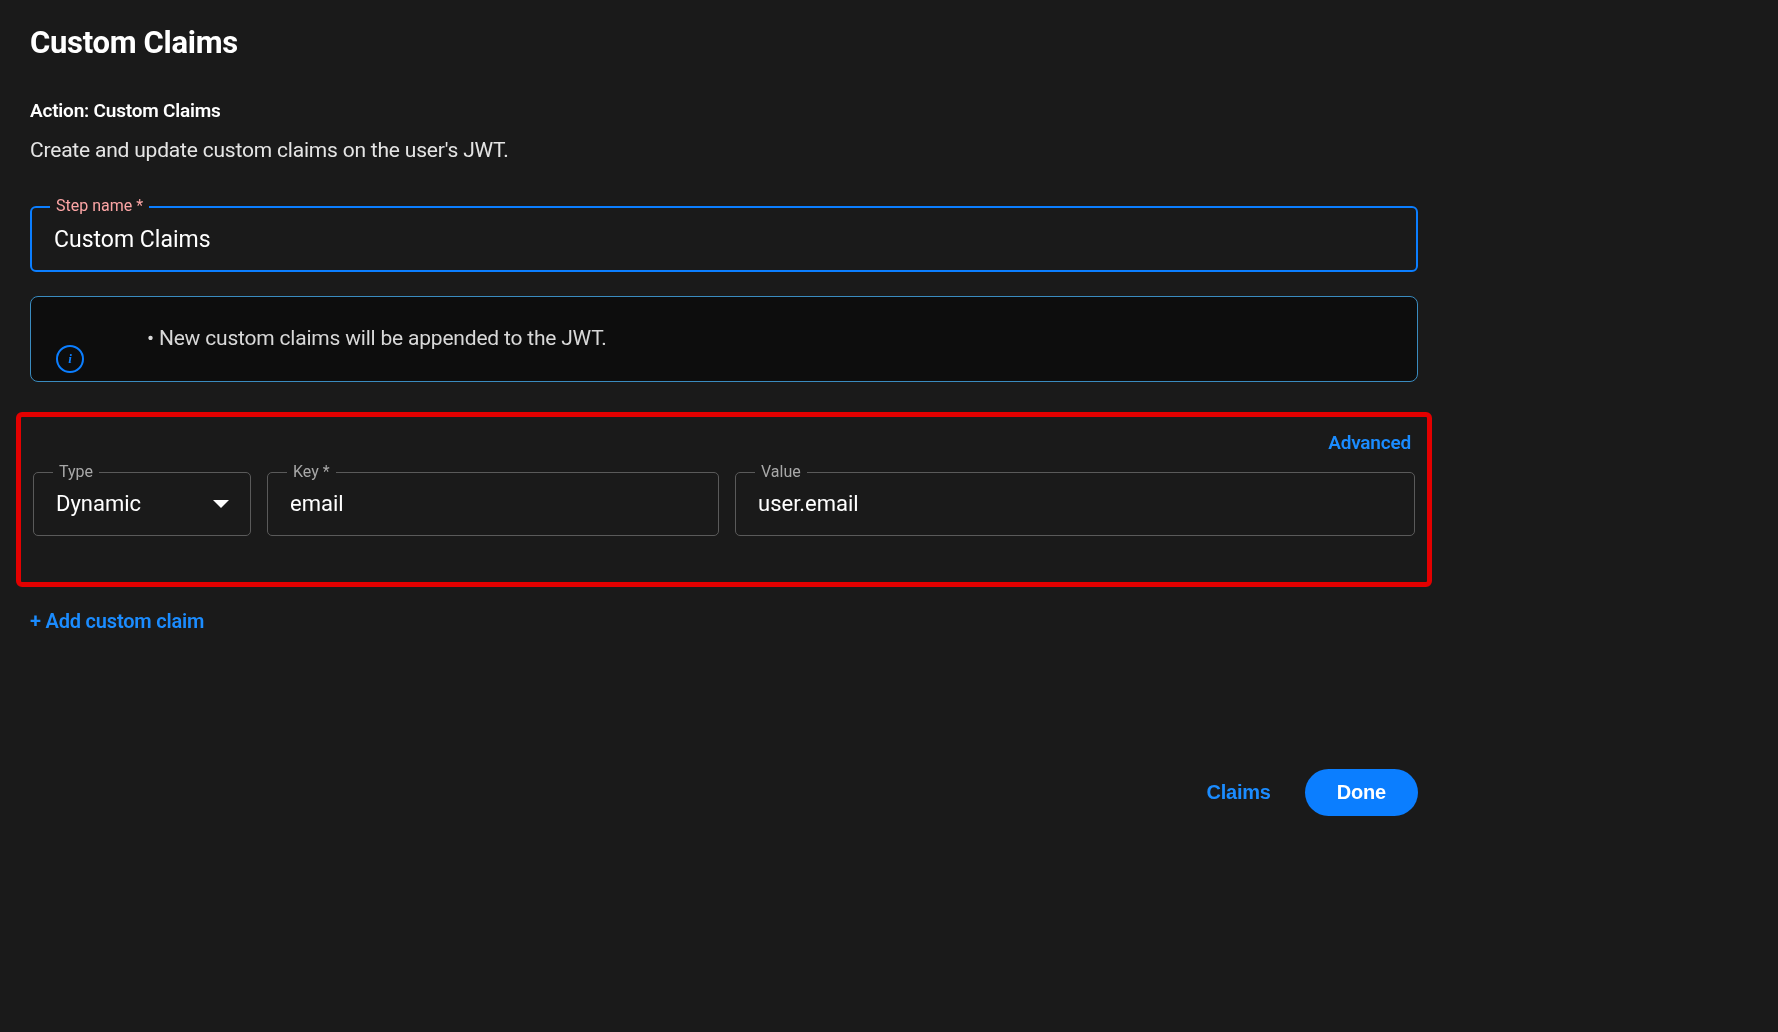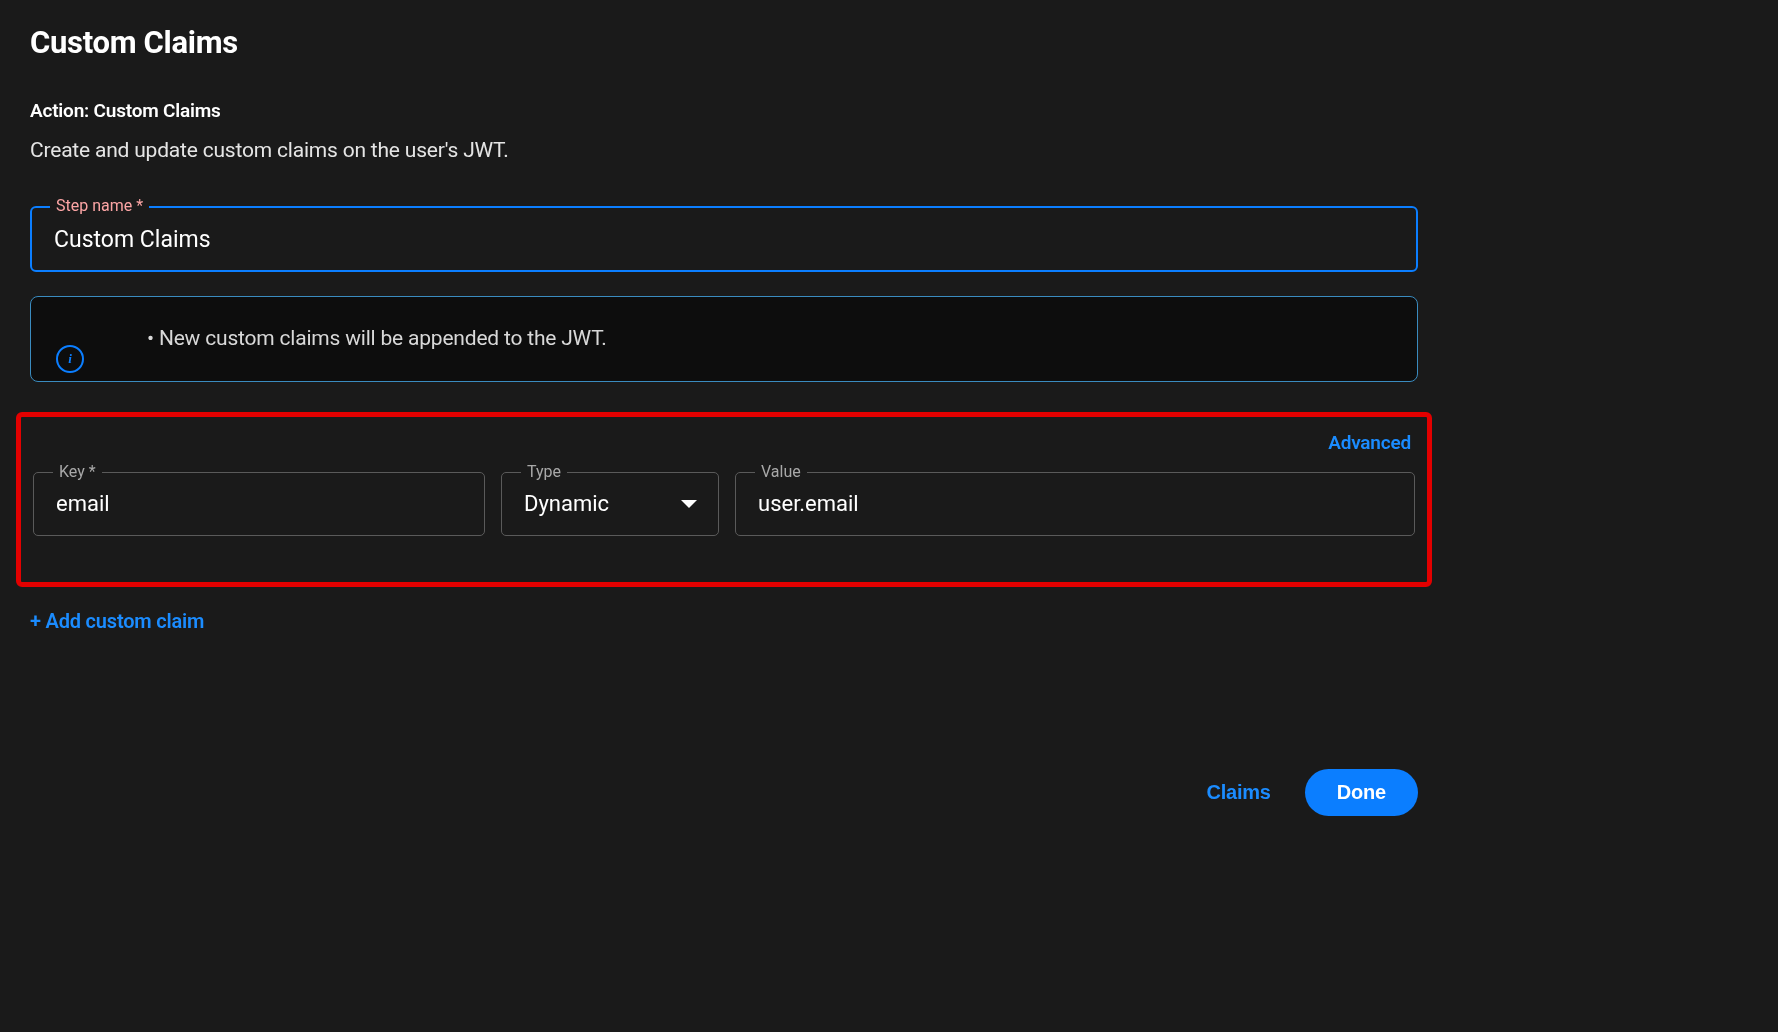--- a/index.html
+++ b/index.html
@@ -233,31 +233,31 @@
   <ul class="info-list">
     <li>New custom claims will be appended to the JWT.</li>
   </ul>
 </div>
 
 <div class="claim-section">
   <div class="advanced-row">
     <span class="advanced-link">Advanced</span>
   </div>
   <div class="claim-row">
-    <div class="claim-field key-field field">
-      <span class="field-label">Key *</span>
-      <input type="text" class="claim-input" value="email" style="">
-    </div>
     <div class="claim-field type-field field">
       <span class="field-label">Type</span>
       <div class="claim-select" style="display:flex;align-items:center;">
           <span>Dynamic</span>
         </div>
       <span class="select-chevron"></span>
     </div>
+    <div class="claim-field key-field field">
+      <span class="field-label">Key *</span>
+      <input type="text" class="claim-input" value="email" style="">
+    </div>
     <div class="claim-field value-field field">
       <span class="field-label">Value</span>
       <input type="text" class="claim-input" value="user.email" style="">
     </div>
   </div>
 </div>
 
 <span class="add-claim">+ Add custom claim</span>
 
 <div class="footer">

